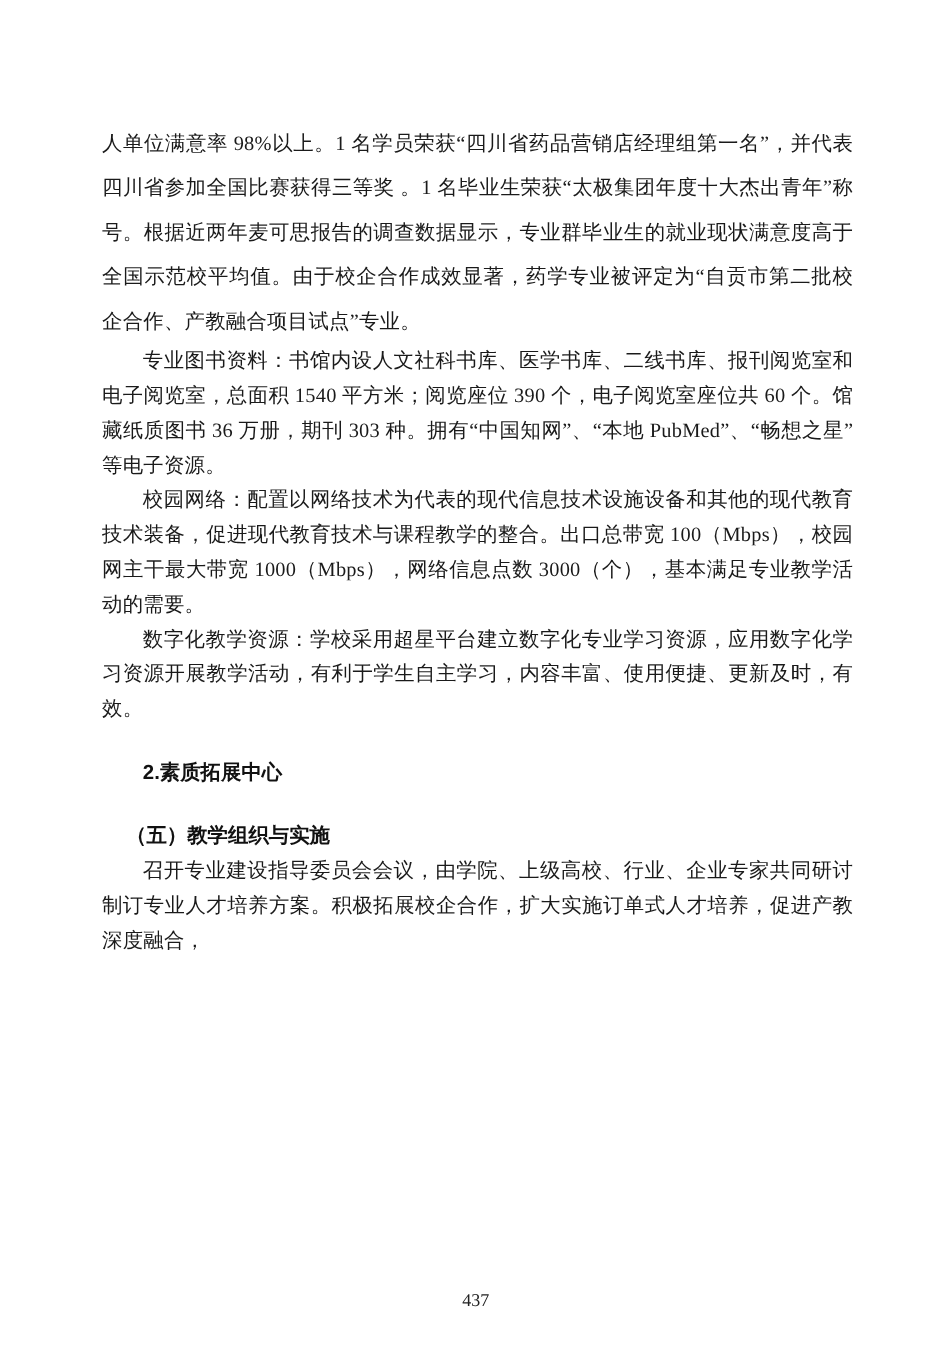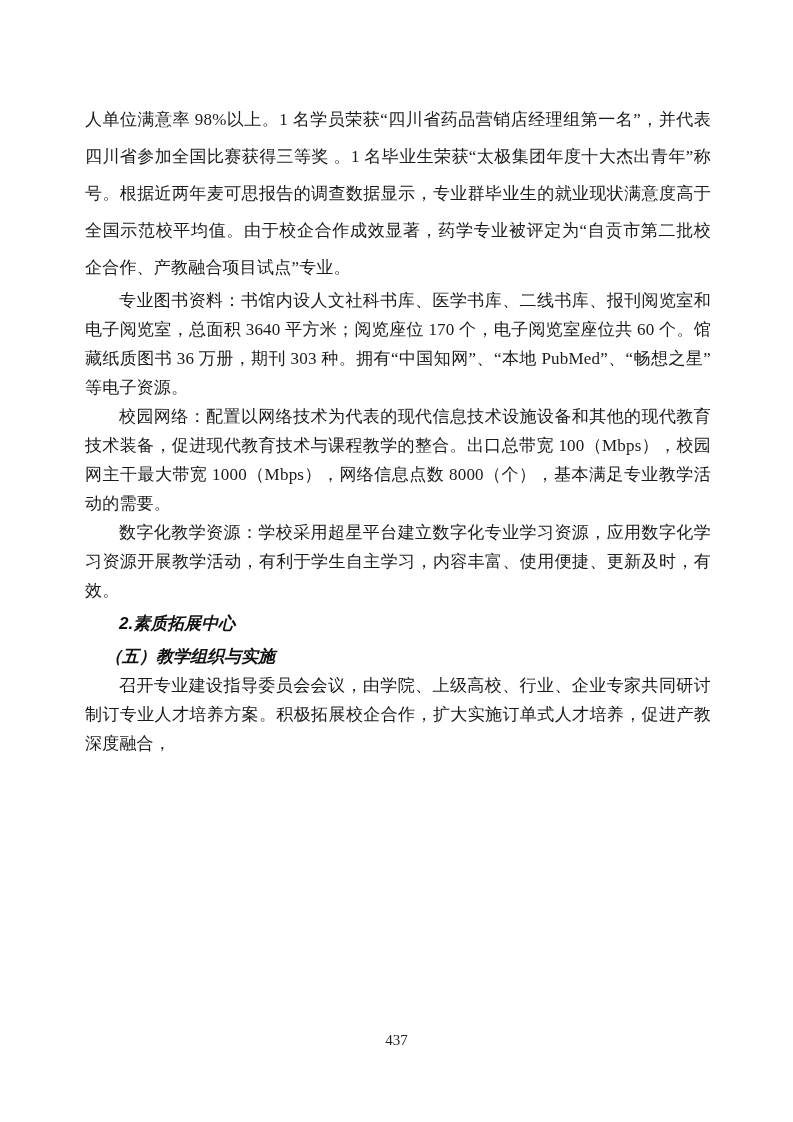--- a/index.html
+++ b/index.html
@@ -44,49 +44,48 @@
     line-height: 29px;
     color: #111111;
   }
   .heading.level-section {
     margin-left: 20px;
   }
   .heading.level-sub {
     margin-left: 34px;
   }
   .heading.gap-top {
-    margin-top: 4px;
-    font-style: italic;
+    margin-top: 24px;
   }
   .page-number {
     position: absolute;
     left: 0;
     right: 0;
-    top: 1032px;
+    top: 1076px;
     text-align: center;
     font-size: 15px;
     color: #222222;
     font-family: "Liberation Serif", "DejaVu Serif", serif;
   }
 </style>
 </head>
 <body>
 
 <div class="page">
   <div class="content">
 
     <p class="para intro no-indent">人单位满意率 98%以上。1 名学员荣获“四川省药品营销店经理组第一名”，并代表四川省参加全国比赛获得三等奖 。1 名毕业生荣获“太极集团年度十大杰出青年”称号。根据近两年麦可思报告的调查数据显示，专业群毕业生的就业现状满意度高于全国示范校平均值。由于校企合作成效显著，药学专业被评定为“自贡市第二批校企合作、产教融合项目试点”专业。</p>
 
 
 
 
 
-    <p class="para">专业图书资料：书馆内设人文社科书库、医学书库、二线书库、报刊阅览室和电子阅览室，总面积 3640 平方米；阅览座位 170 个，电子阅览室座位共 60 个。馆藏纸质图书 36 万册，期刊 303 种。拥有“中国知网”、“本地 PubMed”、“畅想之星”等电子资源。</p>
+    <p class="para">专业图书资料：书馆内设人文社科书库、医学书库、二线书库、报刊阅览室和电子阅览室，总面积 1540 平方米；阅览座位 390 个，电子阅览室座位共 60 个。馆藏纸质图书 36 万册，期刊 303 种。拥有“中国知网”、“本地 PubMed”、“畅想之星”等电子资源。</p>
 
-    <p class="para">校园网络：配置以网络技术为代表的现代信息技术设施设备和其他的现代教育技术装备，促进现代教育技术与课程教学的整合。出口总带宽 100（Mbps），校园网主干最大带宽 1000（Mbps），网络信息点数 8000（个），基本满足专业教学活动的需要。</p>
+    <p class="para">校园网络：配置以网络技术为代表的现代信息技术设施设备和其他的现代教育技术装备，促进现代教育技术与课程教学的整合。出口总带宽 100（Mbps），校园网主干最大带宽 1000（Mbps），网络信息点数 3000（个），基本满足专业教学活动的需要。</p>
 
     <p class="para">数字化教学资源：学校采用超星平台建立数字化专业学习资源，应用数字化学习资源开展教学活动，有利于学生自主学习，内容丰富、使用便捷、更新及时，有效。</p>
 
     <h4 class="heading level-sub gap-top">2.素质拓展中心</h4>
 
 
     <h3 class="heading level-section gap-top">（五）教学组织与实施</h3>
 
     <p class="para">召开专业建设指导委员会会议，由学院、上级高校、行业、企业专家共同研讨制订专业人才培养方案。积极拓展校企合作，扩大实施订单式人才培养，促进产教深度融合，</p>
 

